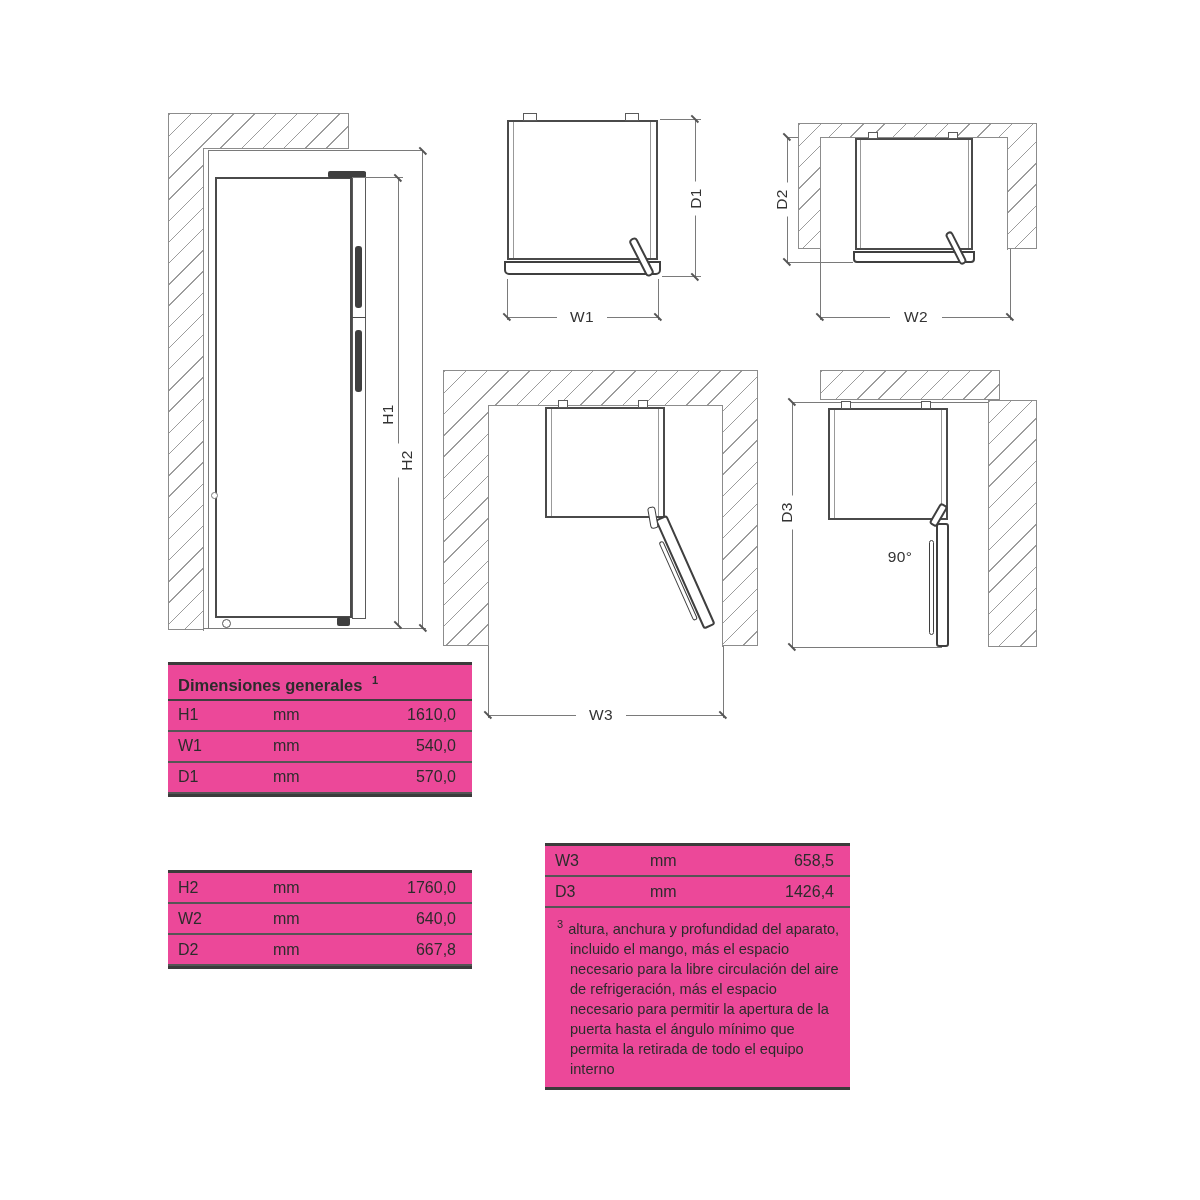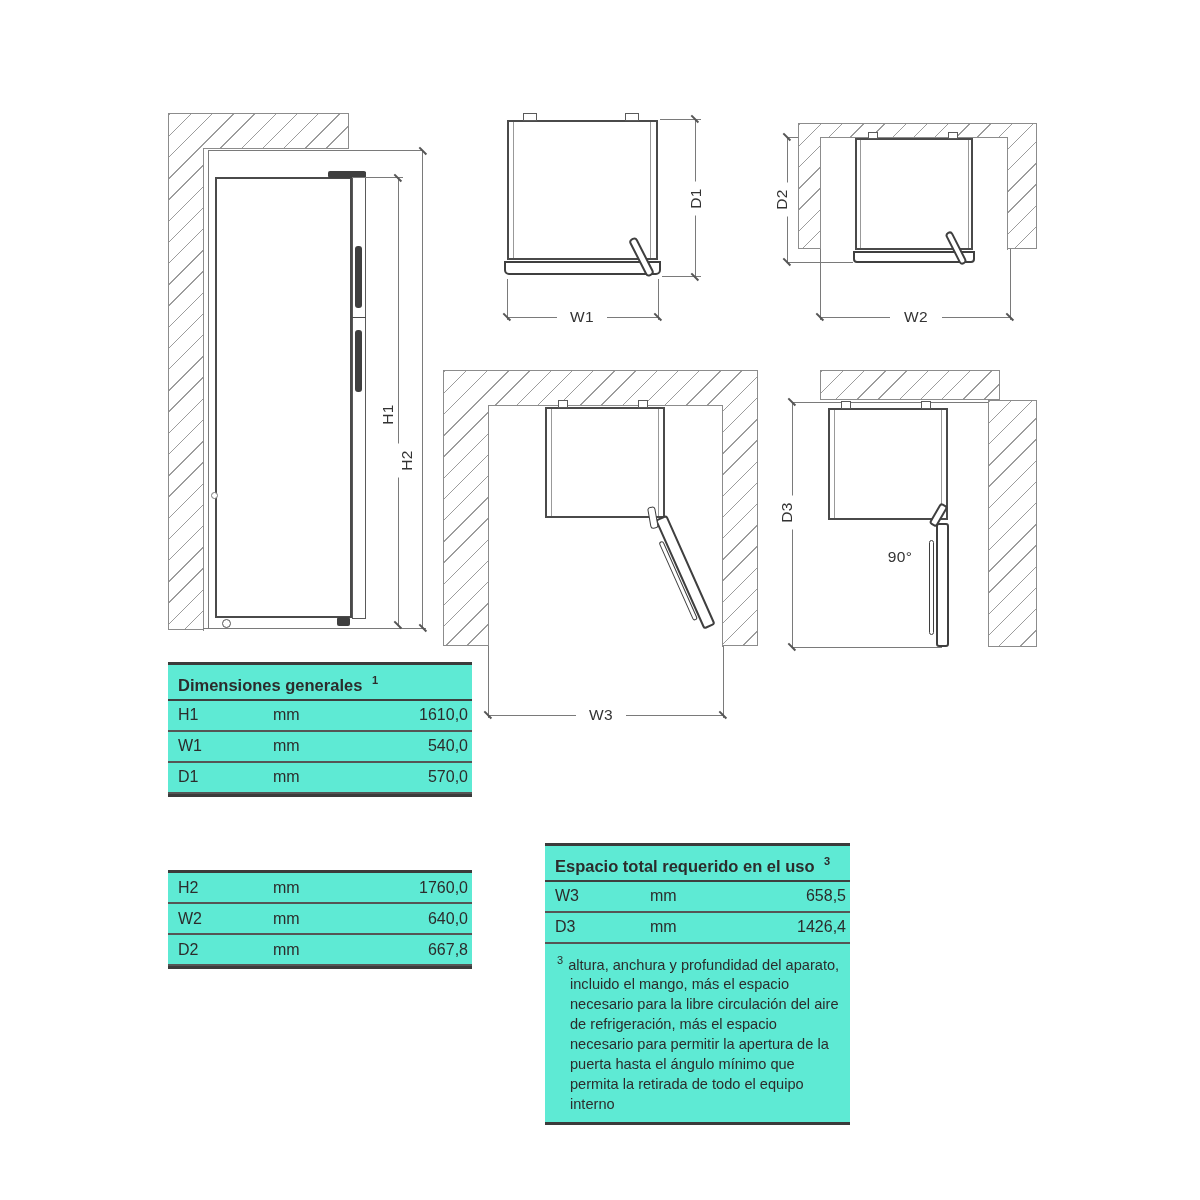--- a/index.html
+++ b/index.html
@@ -19,31 +19,31 @@
   .thin { border-width:1px; border-color:#5a5a5a; }
   .dark { position:absolute; background:#3f3f3f; border-radius:2px; }
   .tick { position:absolute; width:10px; height:1.6px; background:#555; transform:rotate(45deg); }
   .dimlabel {
     position:absolute; font-size:15.5px; color:#333; background:#fff;
     text-align:center; line-height:17px; letter-spacing:.3px;
   }
   .rot { transform:rotate(-90deg); }
   
   .tbl {
-    position:absolute; box-sizing:border-box; background:#5eead4; color:#2c2c2c;
+    position:absolute; box-sizing:border-box; background:#ec4899; color:#2c2c2c;
     border-top:3px solid #3b3b3b; border-bottom:3px solid #3b3b3b;
   }
   .tbl .hd {
     font-weight:bold; font-size:16.5px; padding:5px 10px 4px 10px;
     border-bottom:2px solid #3f3f3f; line-height:20px;
   }
   .tbl .row { display:flex; align-items:center; height:29px; border-bottom:2px solid #555; font-size:16px; }
   .tbl .c1 { width:95px; padding-left:10px; }
   .tbl .c2 { width:85px; }
-  .tbl .c3 { flex:1; text-align:right; padding-right:4px; }
+  .tbl .c3 { flex:1; text-align:right; padding-right:16px; }
   .tbl .fn { font-size:14.6px; line-height:20px; padding:6px 10px 8px 25px; text-indent:-13px; }
   .tbl sup { font-size:11px; }
   .fn sup { margin-right:5px; }
 </style>
 </head>
 <body>
 
 <div id="canvas">
 
   <div>
@@ -190,24 +190,20 @@
       <span class="c3">640,0</span>
     </div>
     <div class="row">
       <span class="c1">D2</span>
       <span class="c2">mm</span>
       <span class="c3">667,8</span>
     </div>
   </div>
 
   <div class="tbl" style="left:545px;top:843px;width:305px;">
-    <div class="hd">
-      <span>Espacio total requerido en el uso</span>
-      <sup style="margin-left:5px;">3</sup>
-    </div>
     <div class="row">
       <span class="c1">W3</span>
       <span class="c2">mm</span>
       <span class="c3">658,5</span>
     </div>
     <div class="row">
       <span class="c1">D3</span>
       <span class="c2">mm</span>
       <span class="c3">1426,4</span>
     </div>

